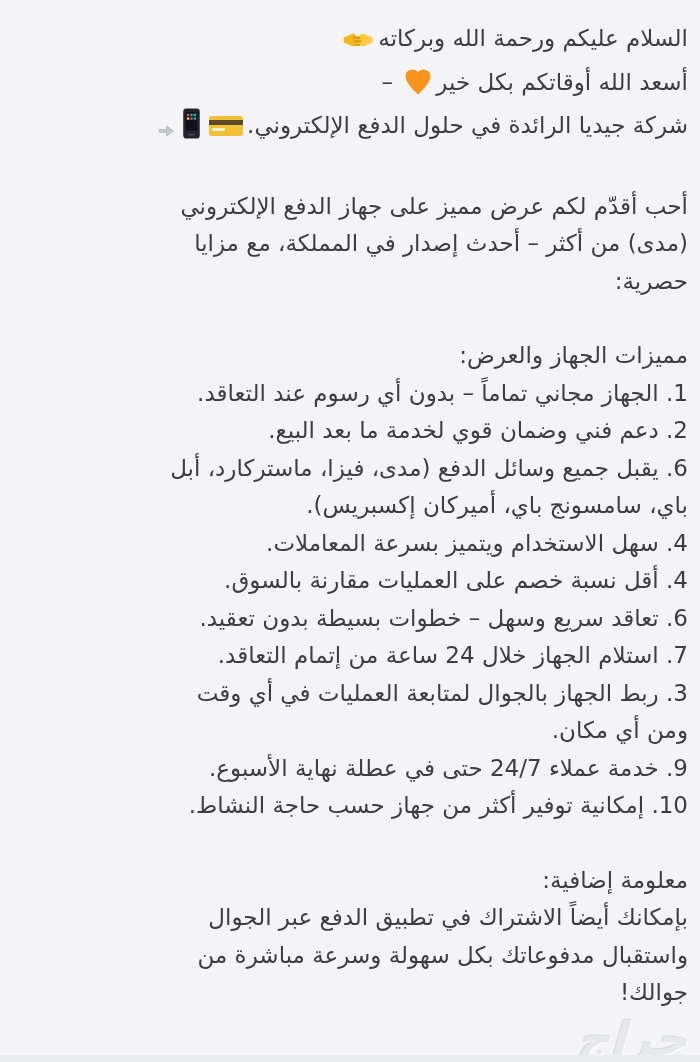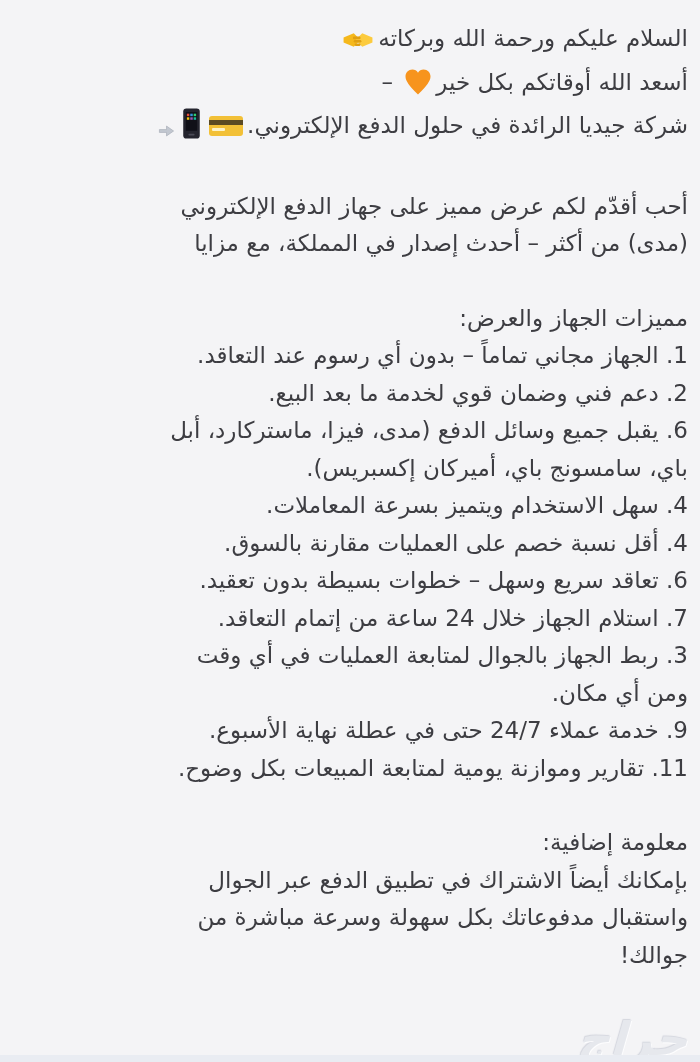--- a/index.html
+++ b/index.html
@@ -86,36 +86,37 @@
         <rect x="7" y="25" width="6" height="1.6" rx="0.8" fill="#4a4a56"></rect>
       </svg></span><span class="emoji"><svg width="17" height="16" viewBox="0 0 24 18">
         <path d="M2 7 H12 V2 L22 9 L12 16 V11 H2 Z" fill="#c2c7d0" stroke="#aab0ba" stroke-width="1"></path>
       </svg></span>
     </div>
   </div>
 
   <div class="block">
     <div class="line">أحب أقدّم لكم عرض مميز على جهاز الدفع الإلكتروني</div>
     <div class="line">(مدى) من أكثر – أحدث إصدار في المملكة، مع مزايا</div>
+    <div class="line">حصرية:</div>
   </div>
 
   <div class="block">
     <div class="line">مميزات الجهاز والعرض:</div>
     <div class="item">1. الجهاز مجاني تماماً – بدون أي رسوم عند التعاقد.</div>
     <div class="item">2. دعم فني وضمان قوي لخدمة ما بعد البيع.</div>
     <div class="item">6. يقبل جميع وسائل الدفع (مدى، فيزا، ماستركارد، أبل
 باي، سامسونج باي، أميركان إكسبريس).</div>
     <div class="item">4. سهل الاستخدام ويتميز بسرعة المعاملات.</div>
     <div class="item">4. أقل نسبة خصم على العمليات مقارنة بالسوق.</div>
     <div class="item">6. تعاقد سريع وسهل – خطوات بسيطة بدون تعقيد.</div>
     <div class="item">7. استلام الجهاز خلال 24 ساعة من إتمام التعاقد.</div>
     <div class="item">3. ربط الجهاز بالجوال لمتابعة العمليات في أي وقت
 ومن أي مكان.</div>
     <div class="item">9. خدمة عملاء 24/7 حتى في عطلة نهاية الأسبوع.</div>
-    <div class="item">11. تقارير وموازنة يومية لمتابعة المبيعات بكل وضوح.</div>
+    <div class="item">10. إمكانية توفير أكثر من جهاز حسب حاجة النشاط.</div>
   </div>
 
   <div class="block">
     <div class="line">معلومة إضافية:</div>
     <div class="line">بإمكانك أيضاً الاشتراك في تطبيق الدفع عبر الجوال</div>
     <div class="line">واستقبال مدفوعاتك بكل سهولة وسرعة مباشرة من</div>
     <div class="line">جوالك!</div>
   </div>
 
 </div>

